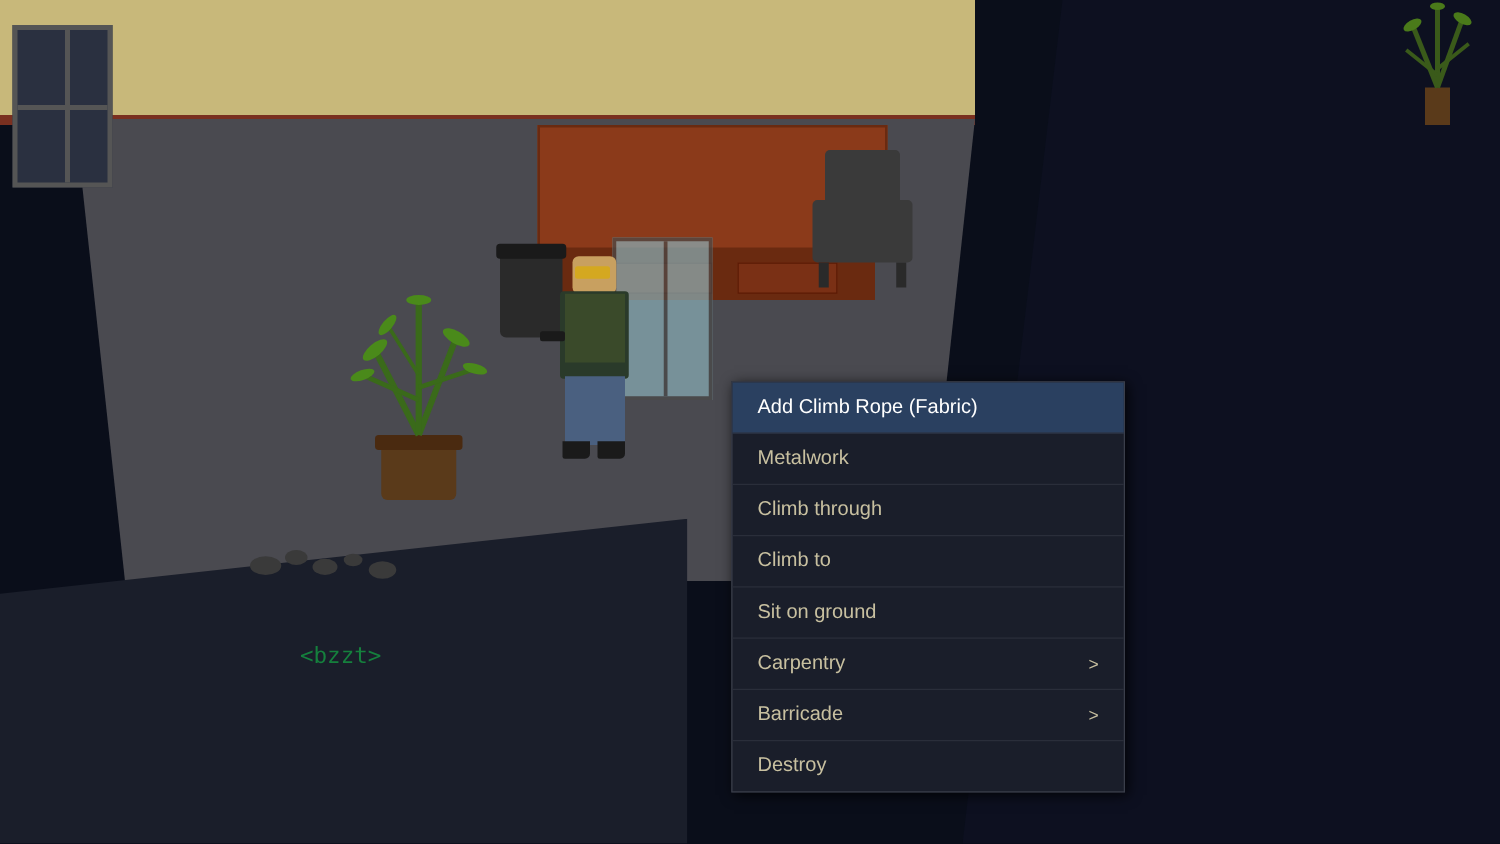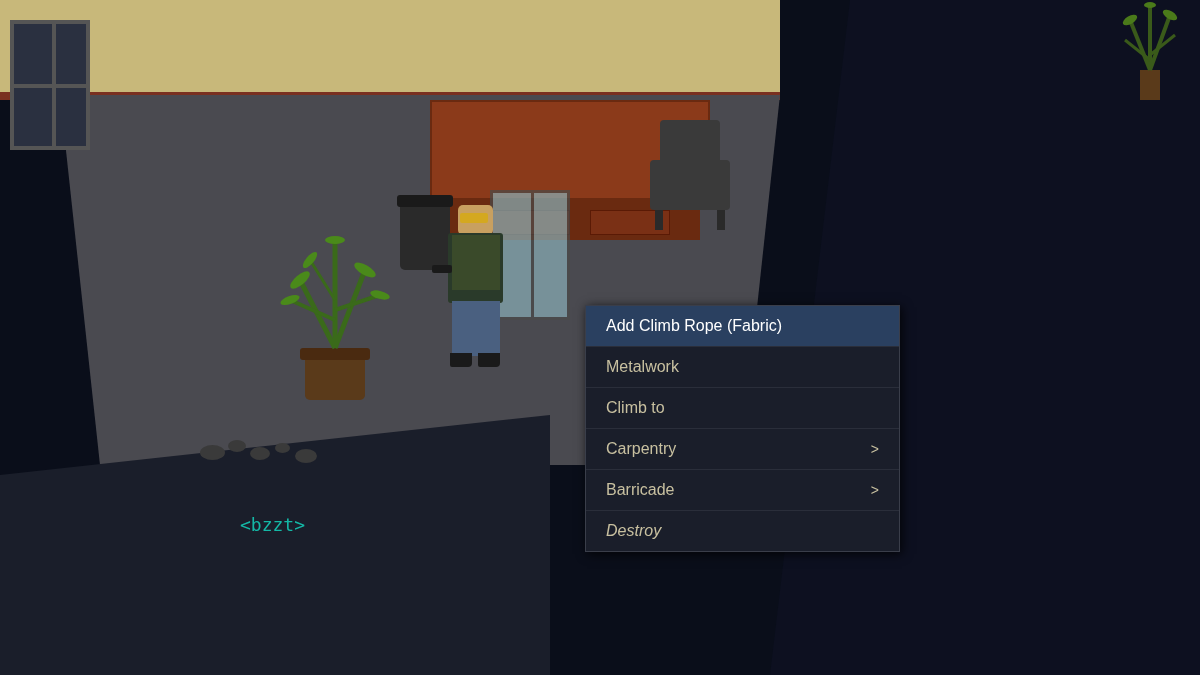--- a/index.html
+++ b/index.html
@@ -263,21 +263,21 @@
       width: 20px; height: 8px;
       background: #1a1a1a;
       border-radius: 2px;
     }
 
     
     .bzzt-text {
       position: absolute;
       bottom: 140px;
       left: 240px;
-      color: #14b8a6;
+      color: #15803d;
       font-size: 18px;
       font-family: monospace;
     }
 
     
     .plant-svg {
       position: absolute;
       top: 200px;
       left: 280px;
     }
@@ -308,21 +308,20 @@
       font-size: 16px;
       cursor: pointer;
       display: flex;
       justify-content: space-between;
       align-items: center;
       border-bottom: 1px solid #2a2e3a;
     }
 
     .menu-item:last-child {
       border-bottom: none;
-      font-style: italic;
     }
 
     .menu-item.first-item {
       background: #2a4060;
       color: #ffffff;
       font-weight: 500;
     }
 
     .menu-arrow {
       color: #c8c0a0;
@@ -432,21 +431,27 @@
   <div class="bzzt-text">&lt;bzzt&gt;</div>
 
   <div class="context-menu" id="context-menu">
   <div class="menu-item first-item">
         <span>Add Climb Rope (Fabric)</span>
       </div>
       <div class="menu-item">
         <span>Metalwork</span>
       </div>
       <div class="menu-item">
+        <span>Climb through</span>
+      </div>
+      <div class="menu-item">
         <span>Climb to</span>
+      </div>
+      <div class="menu-item">
+        <span>Sit on ground</span>
       </div>
       <div class="menu-item">
         <span>Carpentry</span>
         <span class="menu-arrow">&gt;</span>
       </div>
       <div class="menu-item">
         <span>Barricade</span>
         <span class="menu-arrow">&gt;</span>
       </div>
       <div class="menu-item">

